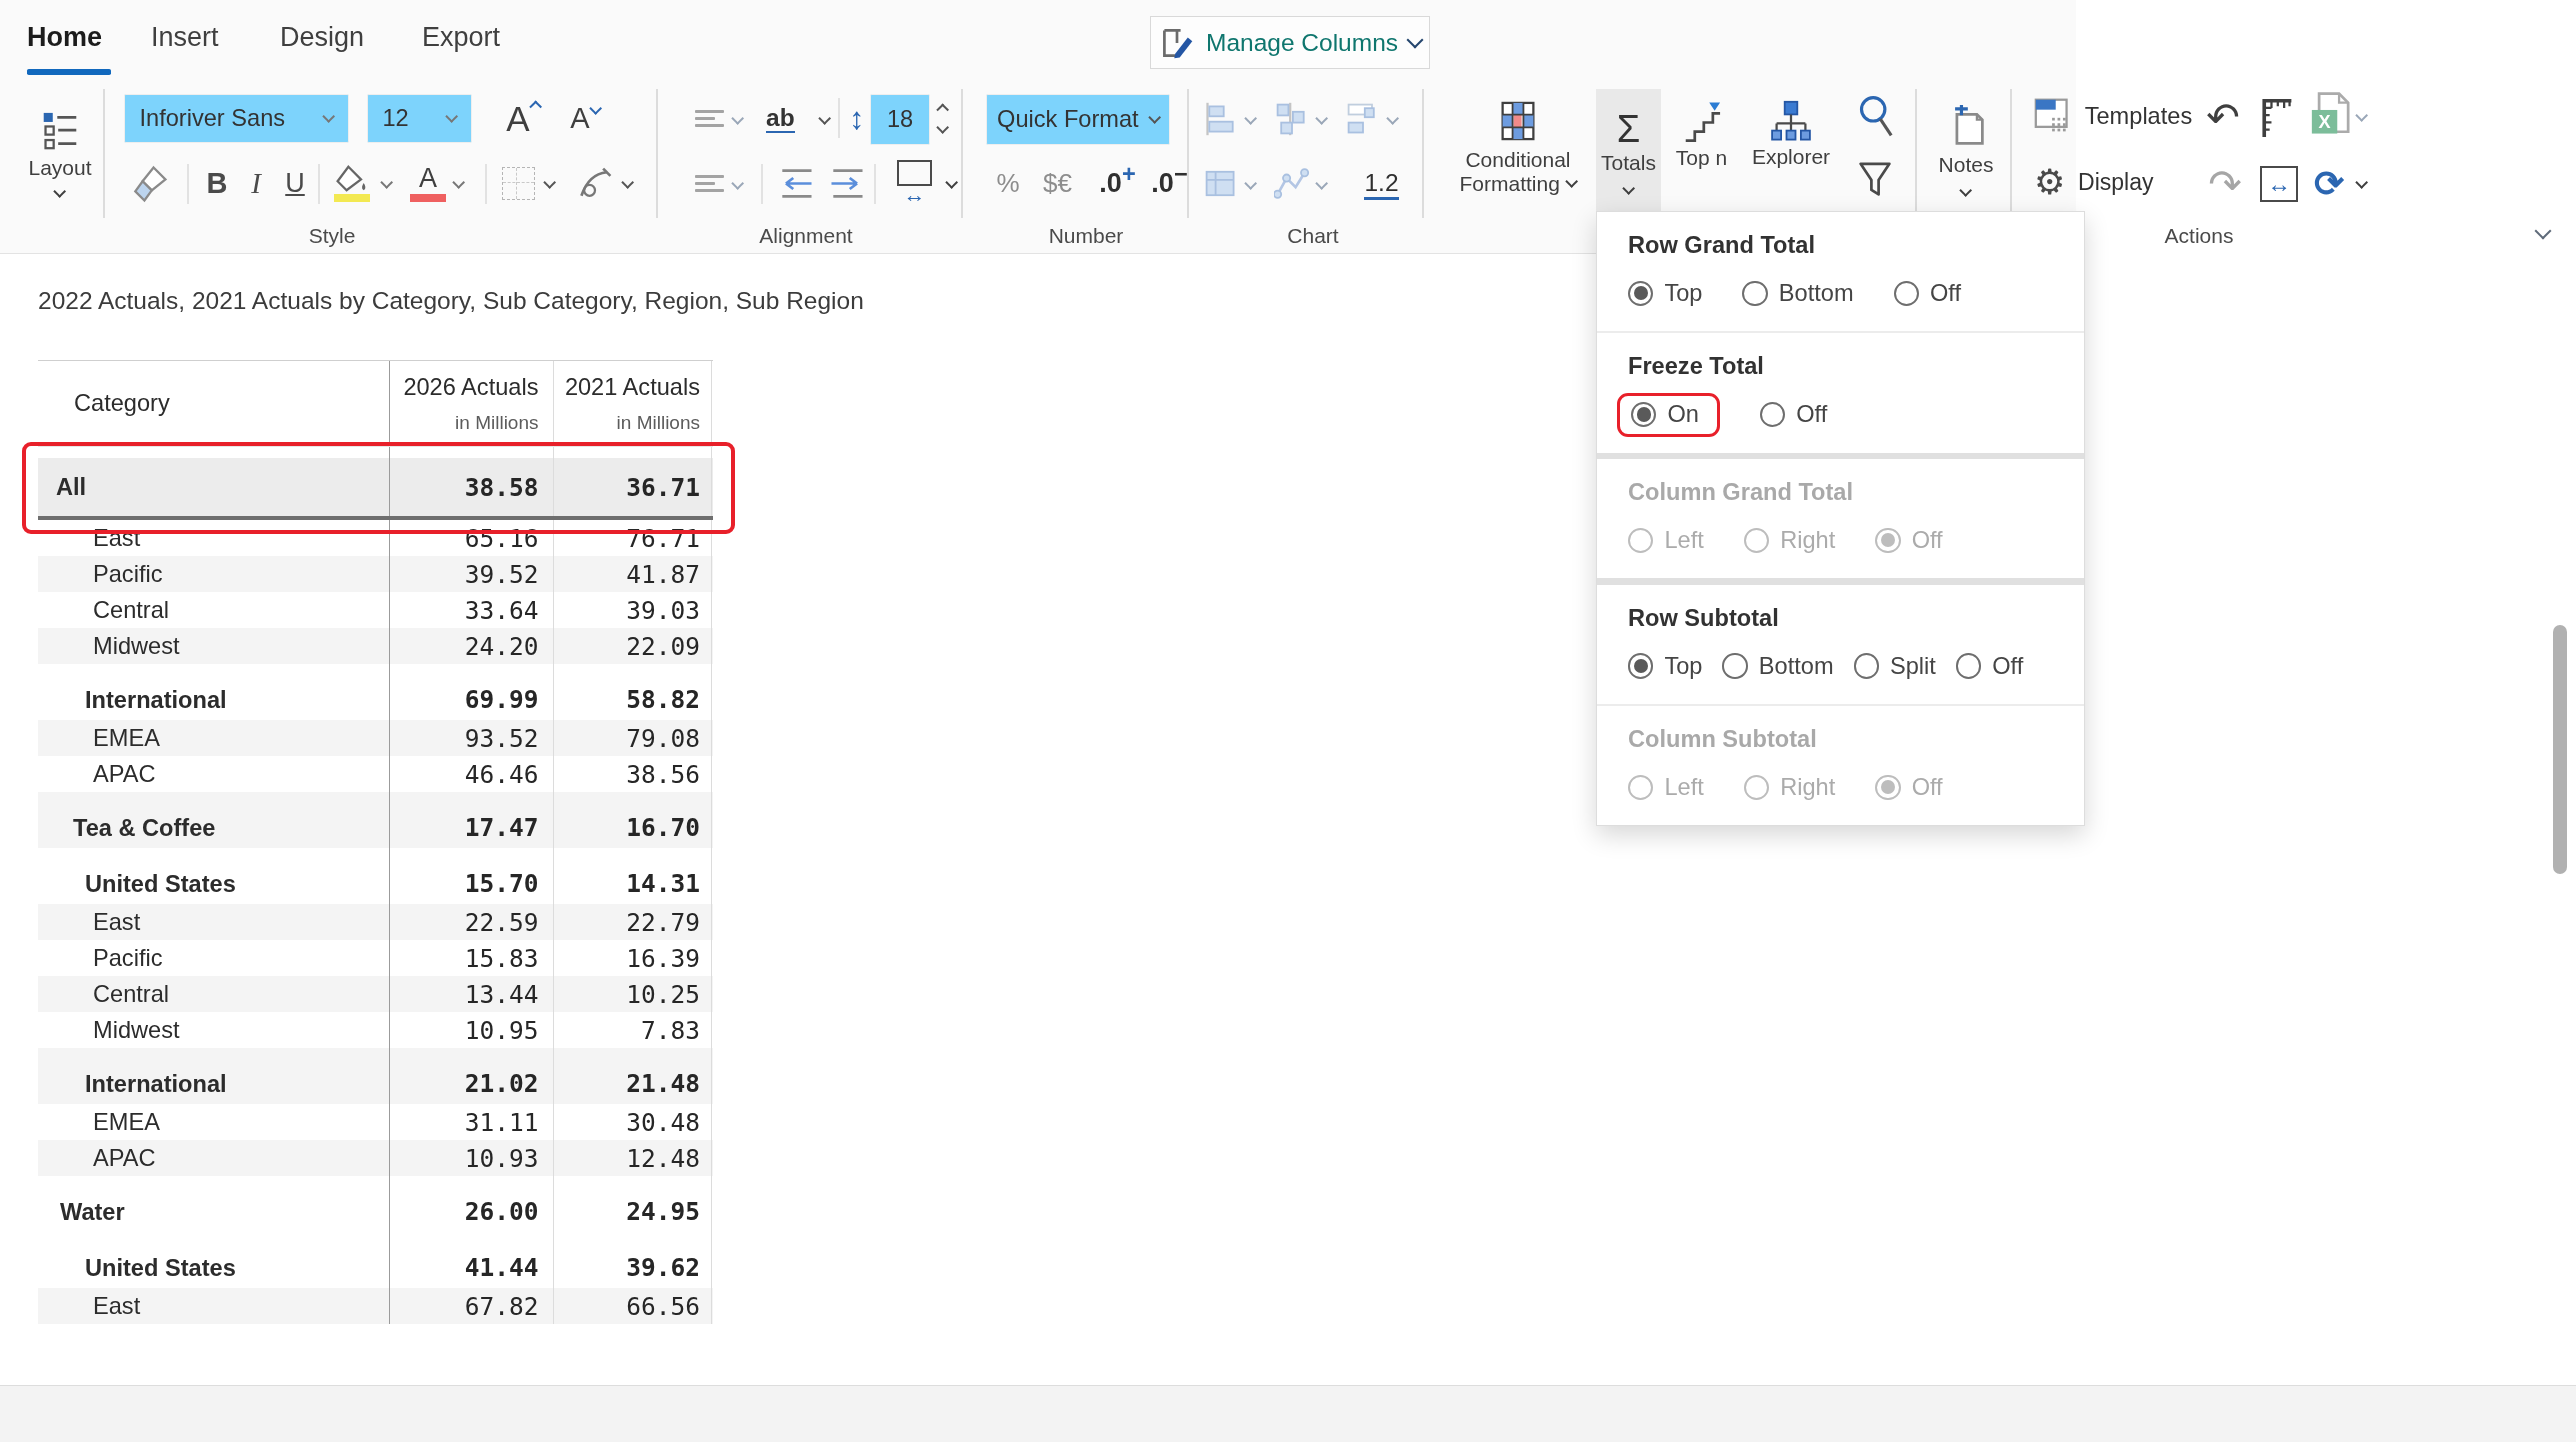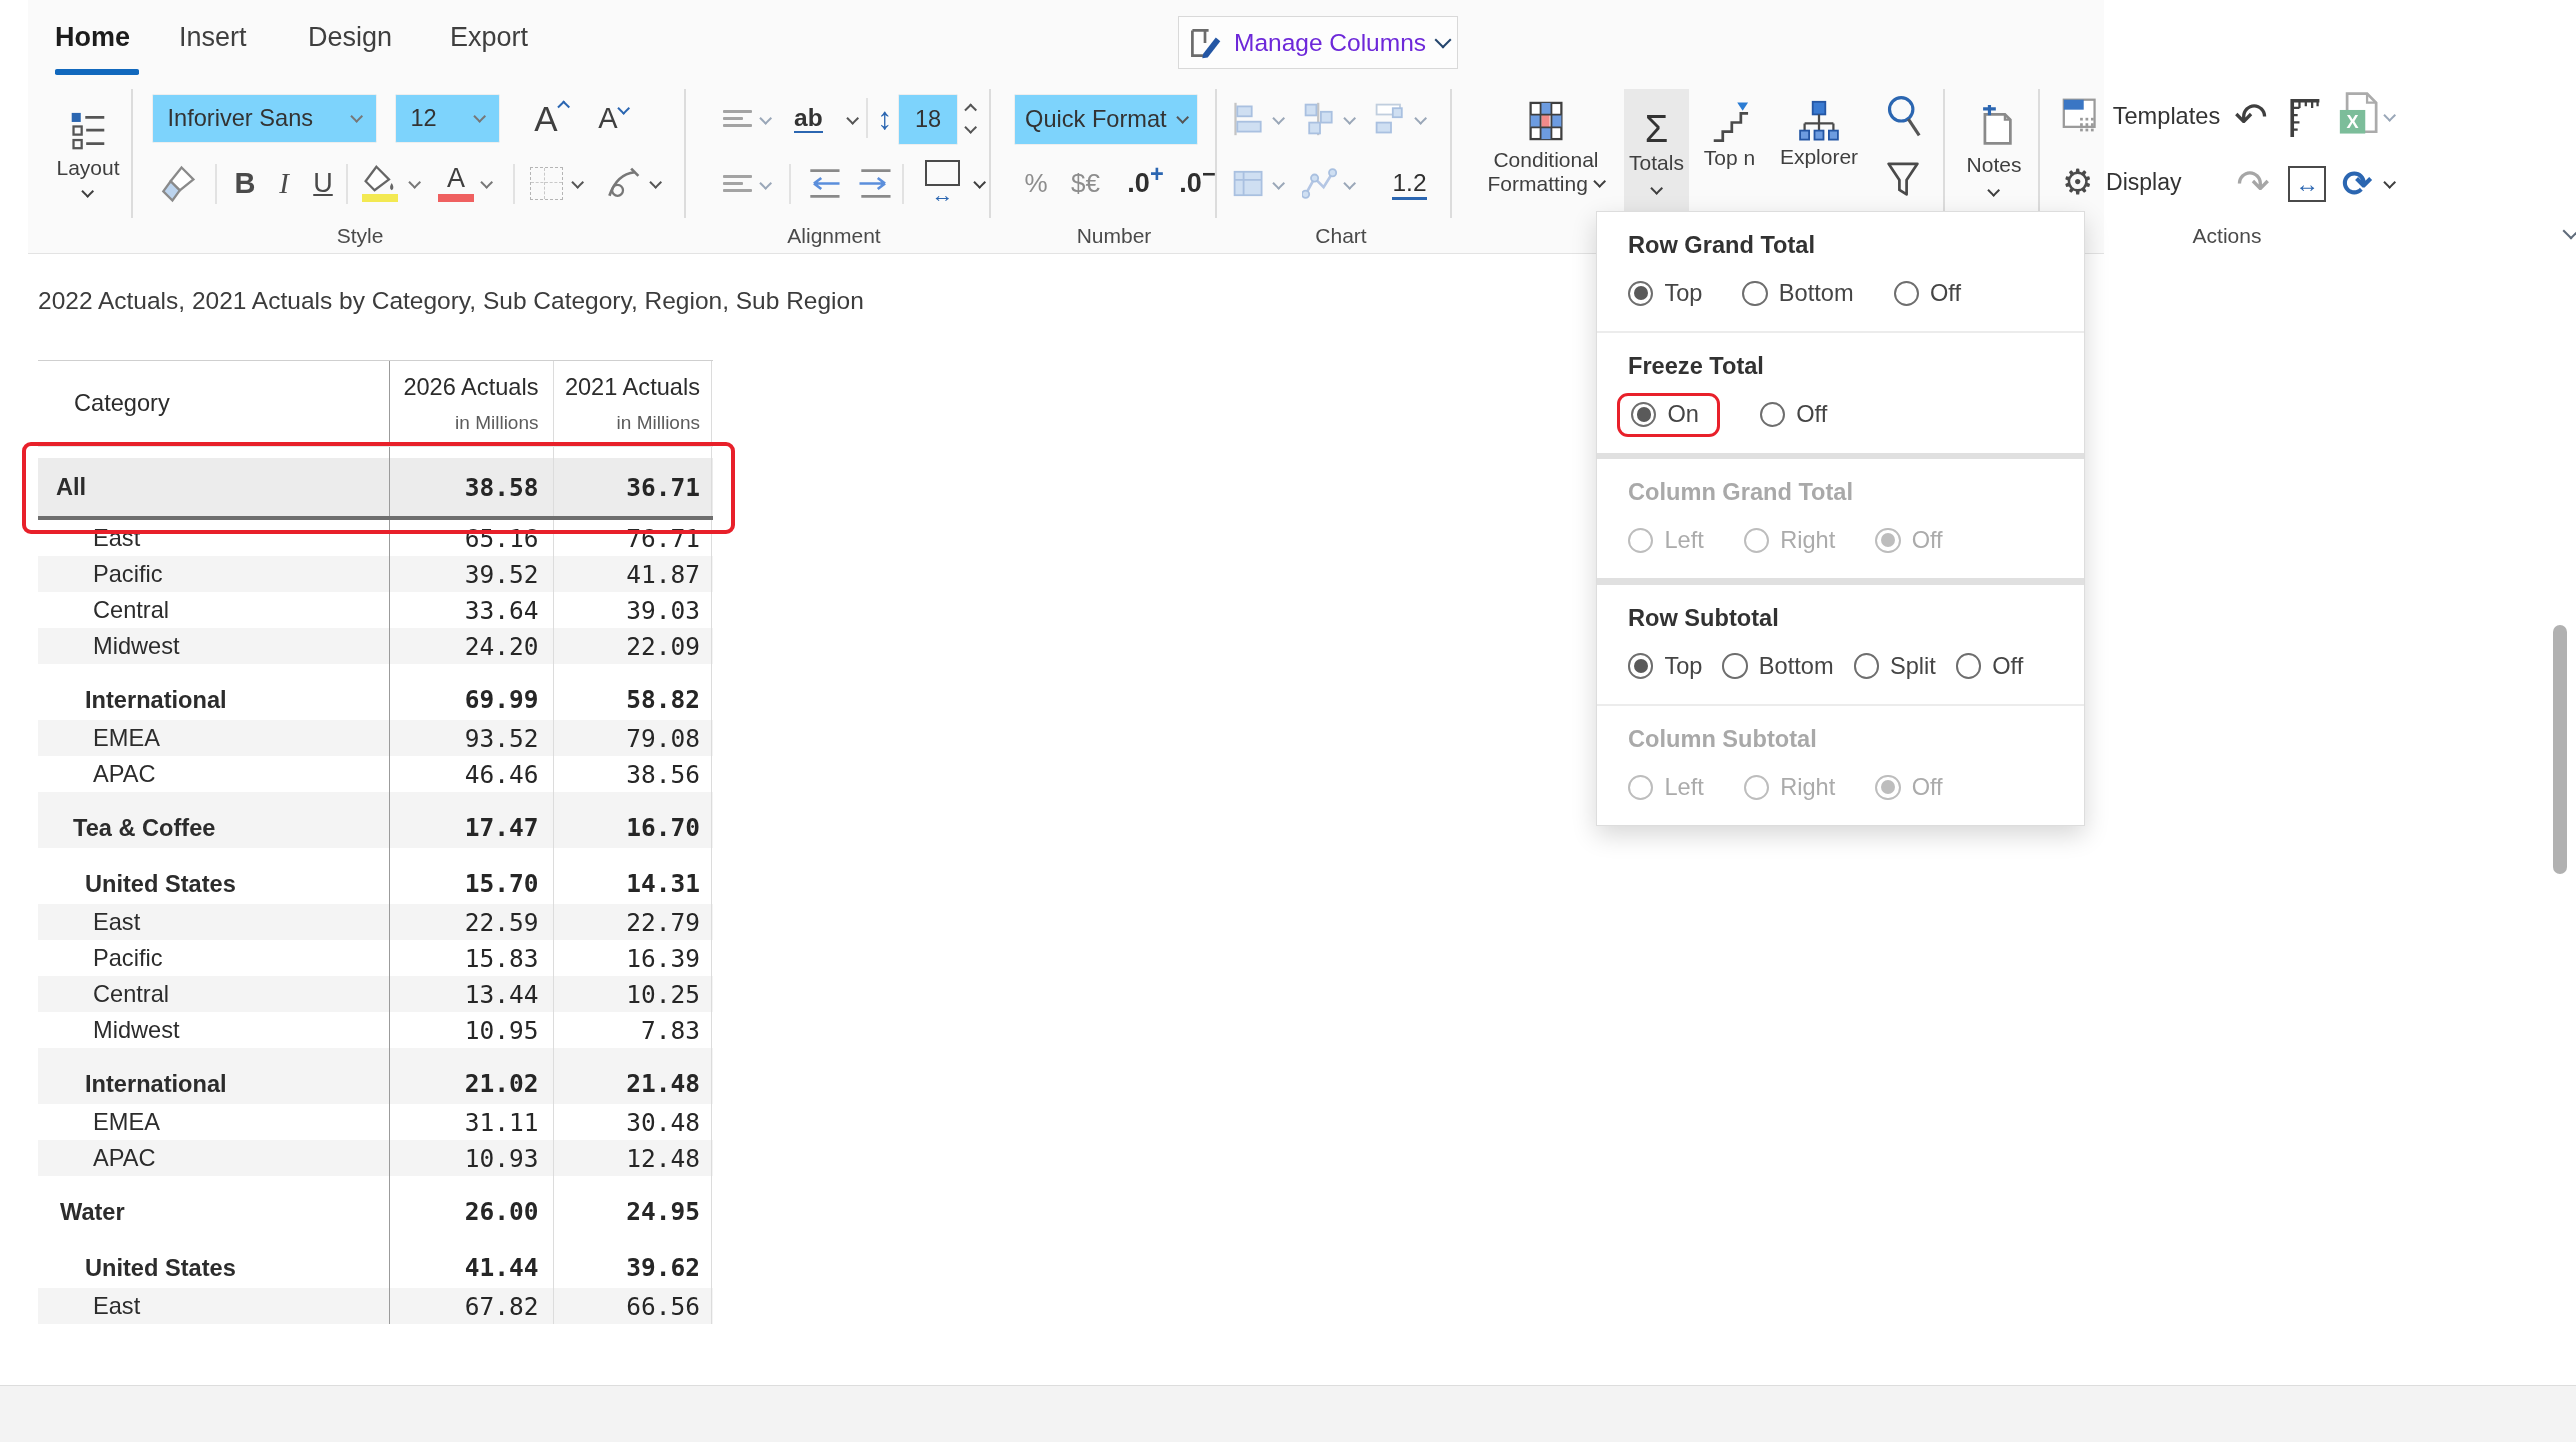--- a/index.html
+++ b/index.html
@@ -1,21 +1,21 @@
 <!DOCTYPE html>
 <html style="font-size:14.5px"><head>
 <meta charset="utf-8">
 <style>
   html,body{margin:0;padding:0;}
   body{width:2576px;height:1442px;position:relative;overflow:hidden;background:#ffffff;
        font-family:"Liberation Sans",sans-serif;color:#2f2f2f;}
   .abs{position:absolute;}
   
   #chrome{position:absolute;left:0;top:0;width:2076px;height:253px;background:#fafafa;
-          border-bottom:1.8px solid #e3e3e3;margin-left:28px;}
+          border-bottom:1.8px solid #e3e3e3;}
   .tab{position:absolute;top:22px;font-size:27px;color:#3f3f3f;cursor:pointer;}
   .tab.active{font-weight:700;color:#1c1c1c;}
   #tab-underline{position:absolute;left:27px;top:69px;width:84px;height:6.4px;background:#1168bd;border-radius:1.8px;}
   .vsep{position:absolute;top:89px;width:1.8px;height:129px;background:#dcdcdc;}
   .isep{position:absolute;width:1.8px;height:40px;background:#e2e2e2;}
   .glabel{position:absolute;top:224px;width:182px;text-align:center;font-size:21px;color:#4a4a4a;}
   .rbtn{position:absolute;display:flex;align-items:center;justify-content:center;cursor:pointer;}
   .col{flex-direction:column;}
   .whitebox{background:#7dd3fc;border:0.9px solid #eeeeee;border-radius:1.8px;}
   .chv{display:inline-block;width:10px;height:10px;border-right:2.7px solid #3f3f3f;border-bottom:2.7px solid #3f3f3f;
@@ -23,21 +23,21 @@
   .chv.sm{width:7.3px;height:7.3px;border-width:2.3px;}
   .chv.gray{border-color:#9aa7b8;}
   .chv.up{transform:rotate(-135deg);}
   .rlbl{font-size:21px;color:#3f3f3f;}
   .bars{display:flex;flex-direction:column;gap:4.5px;}
   .bars i{display:block;height:2.7px;background:#a3a3a3;border-radius:0.9px;}
   .num-gray{font-size:26px;color:#8d8d8d;}
   
   #manage-cols{position:absolute;left:1150px;top:16.4px;width:278px;height:51px;background:#fdfdfd;
                border:1.8px solid #d9d9d9;display:flex;align-items:center;justify-content:center;gap:11px;
-               font-size:24.5px;color:#6d28d9;cursor:pointer;}
+               font-size:24.5px;color:#0f766e;cursor:pointer;}
   
   #page-title{position:absolute;left:38px;top:287px;font-size:24.5px;color:#3c3c3c;}
   #table{position:absolute;left:38px;top:360px;width:675px;height:1025px;overflow:hidden;}
   .trow,.thead,.tgap,.tgrand{display:grid;grid-template-columns:352px 164px 158px;}
   .tc{box-sizing:border-box;display:flex;align-items:center;font-size:23.6px;color:#2c2c2c;overflow:hidden;white-space:nowrap;}
   .c1{border-right:1.8px solid #9b9b9b;}
   .c2,.c3{border-right:1.8px solid #dcdcdc;justify-content:flex-end;}
   .c2{padding-right:14.5px;}  .c3{padding-right:11px;}
   .num{font-family:"DejaVu Sans Mono",monospace;font-size:24.5px;color:#262626;}
   .b{font-weight:700;}

